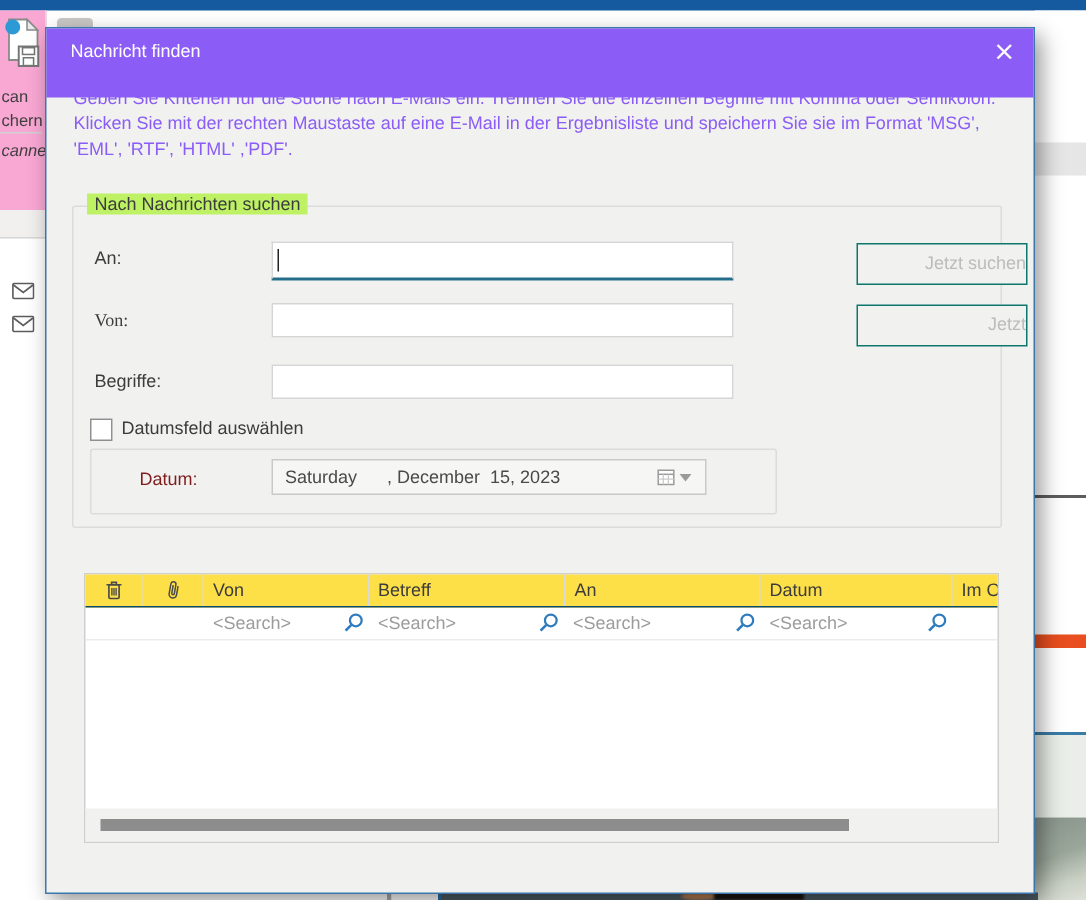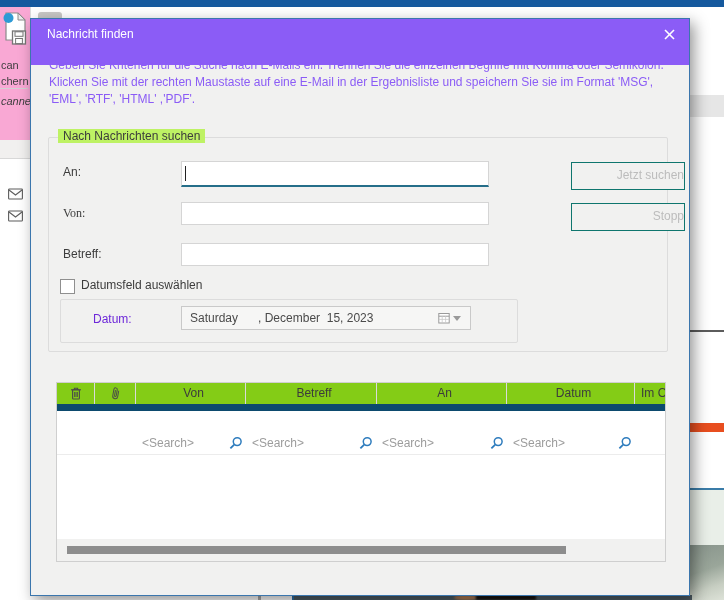--- a/index.html
+++ b/index.html
@@ -52,32 +52,32 @@
   .txt-input.focused{border-bottom:2px solid #256e89;height:26px;}
   .caret{position:absolute;left:136px;width:1px;height:15px;background:#222222;}
 
   .btn{position:absolute;left:496px;width:112px;height:26px;background:#f1f1f0;border:1px solid #0f766e;
     color:#bcbcbc;text-align:right;line-height:24px;cursor:default;margin-left:26px;}
 
   .chk-box{position:absolute;left:11px;top:141px;width:13px;height:13px;background:#ffffff;border:1px solid #8f8f8f;}
   .chk-label{position:absolute;left:32px;top:140px;color:#3c3c3c;}
 
   .subgroup{position:absolute;left:11px;top:161px;width:456px;height:42px;border:1px solid #dcdcdc;border-radius:2px;}
-  .datum-label{position:absolute;left:32px;top:12px;color:#6d28d9;}
+  .datum-label{position:absolute;left:32px;top:12px;color:#7f1d1d;}
   .date-field{position:absolute;left:120px;top:6px;width:290px;height:24px;border:1px solid #c9c9c9;background:#f6f6f5;box-sizing:border-box;}
   .date-text{position:absolute;left:8px;top:4px;color:#4a4a4a;white-space:pre;}
   .cal-btn{position:absolute;right:4px;top:3px;width:28px;height:16px;display:flex;align-items:center;justify-content:flex-start;gap:3px;}
   .cal-arrow{width:0;height:0;border-left:4px solid transparent;border-right:4px solid transparent;border-top:5px solid #9a9a9a;}
 
   .results{position:absolute;left:25px;top:363px;width:608px;height:178px;background:#ffffff;border:1px solid #cfcfcf;box-sizing:content-box;}
-  .thead{position:absolute;left:0;top:0;width:608px;height:21px;background:#84cc16;border-bottom:7px solid #0c4a6e;display:flex;text-align:center;}
+  .thead{position:absolute;left:0;top:0;width:608px;height:21px;background:#fde047;border-bottom:1px solid #0c4a6e;display:flex;}
   .th{height:21px;line-height:21px;border-right:1px solid #dadada;box-sizing:border-box;overflow:hidden;white-space:nowrap;padding-left:6px;color:#3c3c3c;}
   .th.icon-col{display:flex;align-items:center;justify-content:center;padding-left:0;}
   .c1{width:38px;}.c2{width:41px;}.c3{width:110px;}.c4{width:130px;}.c5{width:131px;}.c6{width:128px;}.c7{width:30px;border-right:none;}
-  .searchrow{position:absolute;left:0;top:22px;width:608px;height:21px;border-bottom:1px solid #ececec;display:flex;margin-top:28px;}
+  .searchrow{position:absolute;left:0;top:22px;width:608px;height:21px;border-bottom:1px solid #ececec;display:flex;}
   .sc{position:relative;height:21px;line-height:21px;}
   .search-text{position:absolute;left:6px;top:0;color:#9c9c9c;}
   .mag{position:absolute;right:3px;top:3px;width:14px;height:14px;}
   .scroll-track{position:absolute;left:0;top:156px;width:608px;height:22px;background:#f1f1f0;}
   .scroll-thumb{position:absolute;left:10px;top:7px;width:499px;height:8px;background:#8d8d8d;}
 
   svg{display:block;}
 </style>
 </head>
 <body>
@@ -153,25 +153,25 @@
   <div class="groupbox">
     <span class="group-legend">Nach Nachrichten suchen</span>
 
     <span class="fld-label" style="top:27px;">An:</span>
     <input class="txt-input focused" style="top: 23px;" type="text">
     <span class="caret" style="top:28px;"></span>
 
     <span class="fld-label" style="top:68px;font-family:Liberation Serif, serif;">Von:</span>
     <input class="txt-input" style="top: 64px;" type="text">
 
-    <span class="fld-label" style="top:109px;">Betreff:</span>
+    <span class="fld-label" style="top:109px;">Begriffe:</span>
     <input class="txt-input" style="top: 105px;" type="text">
 
     <div class="btn" style="top:24px;">Jetzt suchen</div>
-    <div class="btn" style="top:65px;">Stopp</div>
+    <div class="btn" style="top:65px;">Jetzt</div>
 
     <div class="chk-box"></div>
     <span class="chk-label">Datumsfeld auswählen</span>
 
     <div class="subgroup">
       <span class="datum-label">Datum:</span>
       <div class="date-field">
         <span class="date-text">Saturday      , December  15, 2023</span>
         <span class="cal-btn">
           <svg width="12" height="12" viewBox="0 0 12 12">

